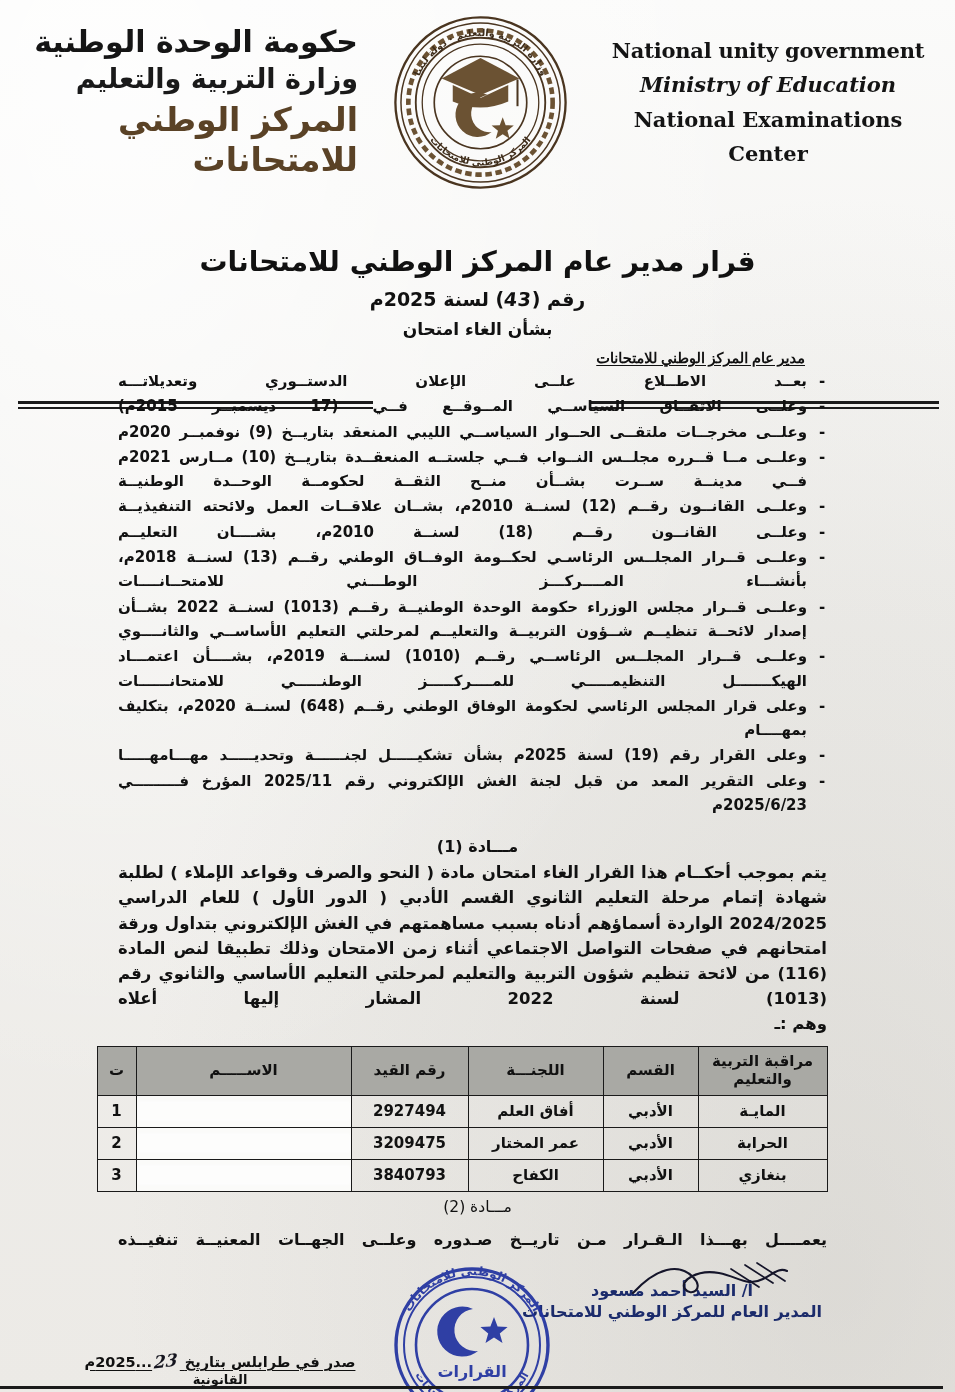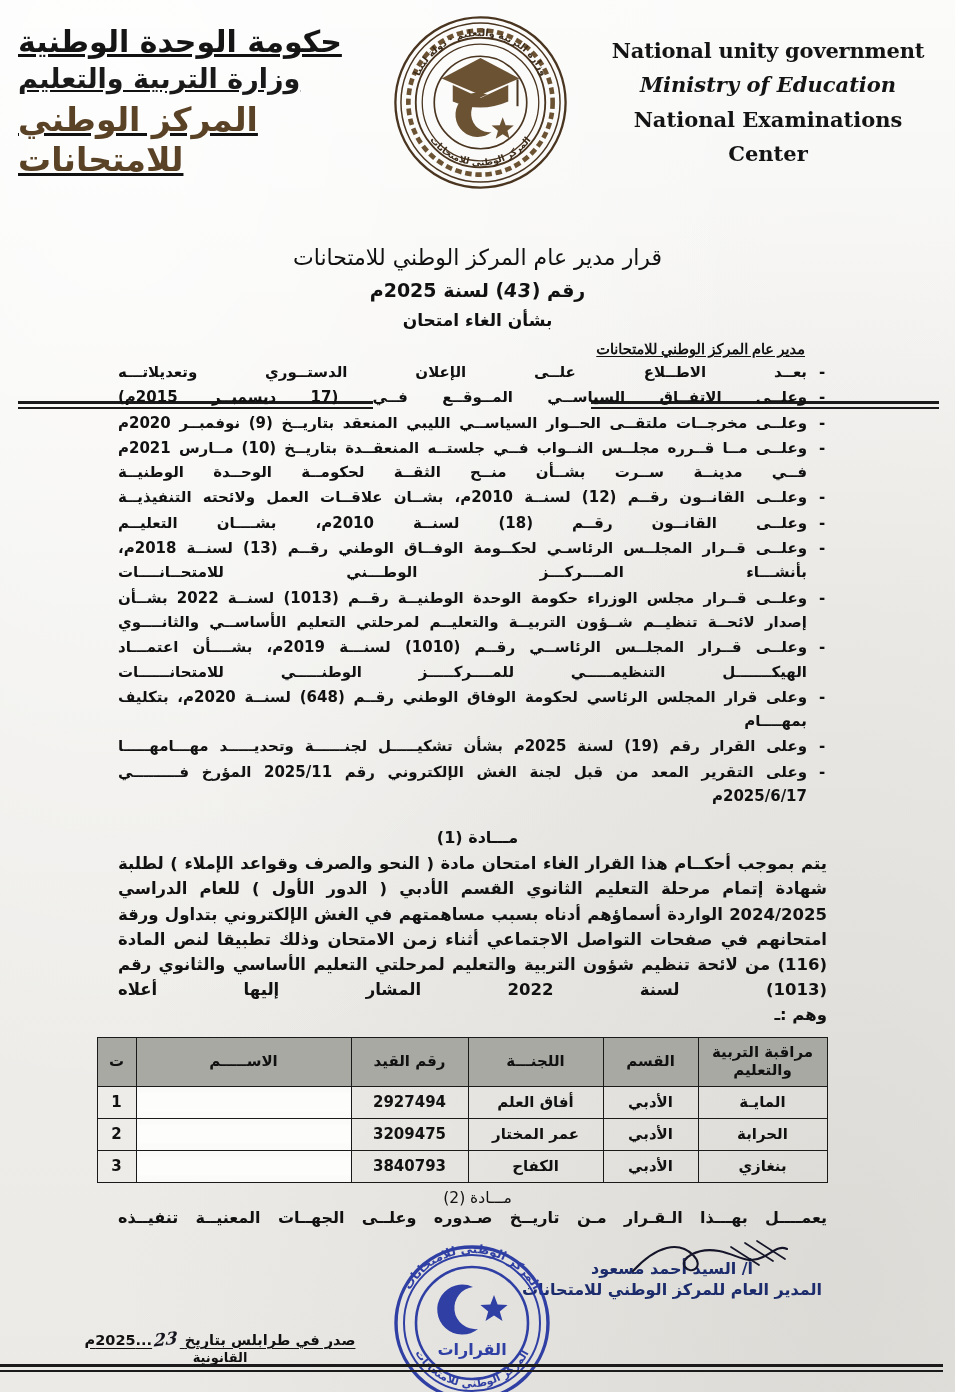--- a/index.html
+++ b/index.html
@@ -48,24 +48,23 @@
     font-weight: bold;
     color: #141414;
     width: 330px;
     line-height: 1.62;
   }
   .hdr-en .l1 { font-size: 21px; letter-spacing: -0.2px; }
   .hdr-en .l2 { font-size: 21px; font-style: italic; }
   .hdr-en .l3 { font-size: 21px; }
 
   .hdr-ar {
-    text-align: left;
+    text-align: right;
     width: 340px;
     line-height: 1.22;
-    text-decoration: underline;
   }
   .hdr-ar div {
     font-family: "DejaVu Sans", sans-serif;
     font-weight: bold;
     letter-spacing: -0.5px;
   }
   .hdr-ar .a1 { font-size: 30px; color: #151515; }
   .hdr-ar .a2 { font-size: 27px; color: #1a1a1a; margin-top: 2px; }
   .hdr-ar .a3 { font-size: 33px; color: #5a4226; margin-top: 4px; font-weight: bold; }
 
@@ -94,22 +93,22 @@
   }
   .rule-seg.thin { height: 2px; }
 
   
   .title-block {
     margin-top: 18px;
     text-align: center;
     line-height: 1.5;
   }
   .title-block .t1 {
-    font-size: 22px;
-    font-weight: normal;
+    font-size: 28px;
+    font-weight: bold;
     letter-spacing: -0.3px;
   }
   .title-block .t2 {
     font-size: 19px;
     font-weight: bold;
     margin-top: 2px;
   }
   .title-block .t2 .decree-no {
     font-family: "DejaVu Sans", sans-serif;
     font-weight: bold;
@@ -242,21 +241,21 @@
 
   
   .article2-head {
     text-align: center;
     font-size: 15.5px;
     font-weight: normal;
     margin-top: 6px;
     letter-spacing: 0.5px;
   }
   .article2-text {
-    margin: 1px 128px 0 118px;
+    margin: 14px 128px 0 118px;
     font-size: 16px;
     font-weight: bold;
     text-align: justify;
     text-align-last: justify;
     letter-spacing: -0.2px;
   }
 
   
   .sig-area {
     position: relative;
@@ -452,21 +451,21 @@
     <div class="pre-item">
       <span class="pre-dash">-</span>
       <span class="pre-text">وعلى قرار المجلس الرئاسي لحكومة الوفاق الوطني رقــم (648) لسنــة 2020م، بتكليف بمهــــام</span>
     </div>
     <div class="pre-item">
       <span class="pre-dash">-</span>
       <span class="pre-text">وعلى القرار رقم (19) لسنة 2025م بشأن تشكيـــــل لجنــــــة وتحديـــــد مهـــامهـــــا</span>
     </div>
     <div class="pre-item">
       <span class="pre-dash">-</span>
-      <span class="pre-text">وعلى التقرير المعد من قبل لجنة الغش الإلكتروني رقم 2025/11 المؤرخ فـــــــــي 2025/6/17م</span>
+      <span class="pre-text">وعلى التقرير المعد من قبل لجنة الغش الإلكتروني رقم 2025/11 المؤرخ فـــــــــي 2025/6/23م</span>
     </div>
   </div>
 
 
   <div class="article-head">مـــادة (1)</div>
   <div class="body-para"><span>يتم بموجب أحكــام هذا القرار الغاء امتحان مادة ( النحو والصرف وقواعد الإملاء ) لطلبة شهادة إتمام مرحلة التعليم الثانوي القسم الأدبي ( الدور الأول ) للعام الدراسي 2024/2025 الواردة أسماؤهم أدناه بسبب مساهمتهم في الغش الإلكتروني بتداول ورقة امتحانهم في صفحات التواصل الاجتماعي أثناء زمن الامتحان وذلك تطبيقا لنص المادة (116) من لائحة تنظيم شؤون التربية والتعليم لمرحلتي التعليم الأساسي والثانوي رقم (1013) لسنة 2022 المشار إليها أعلاه</span><span class="last-line">وهم :ـ</span></div>
 
   <div class="tbl-wrap">
     <table class="students">
       <thead>

